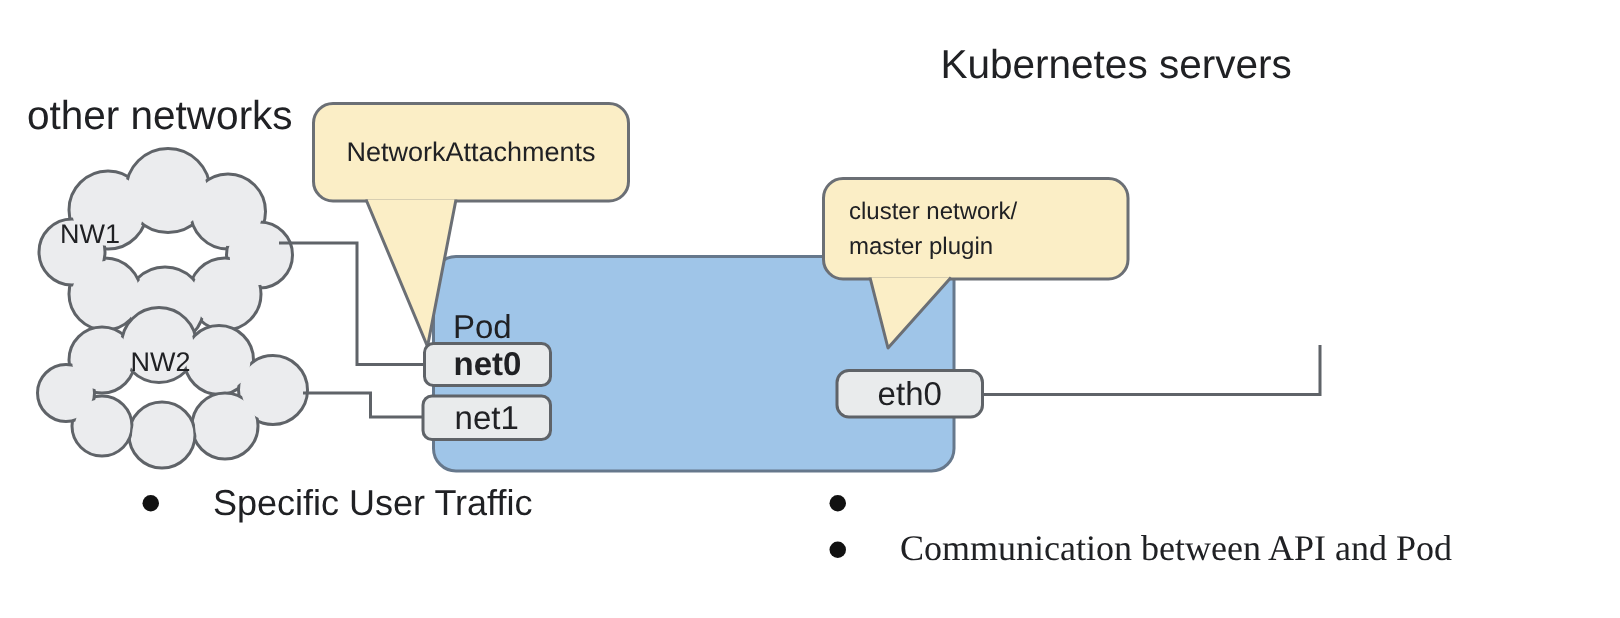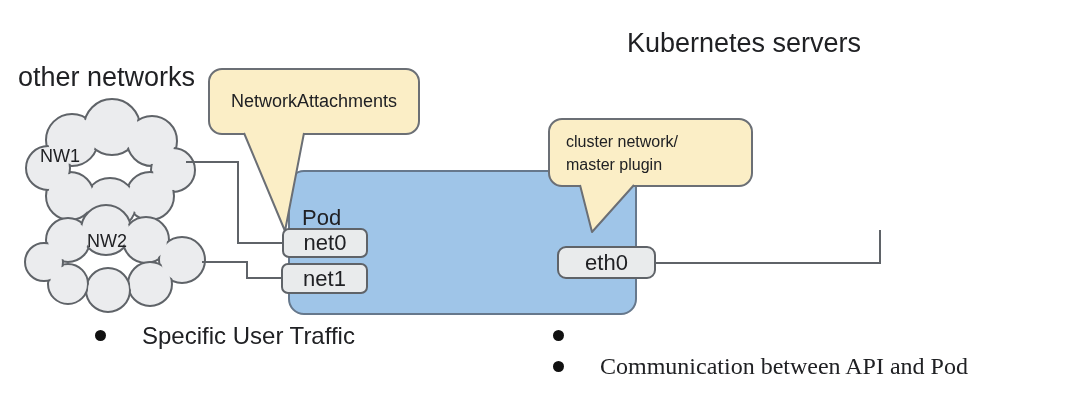--- a/index.html
+++ b/index.html
@@ -98,21 +98,21 @@
   </div>
   <div class="abs callout callout1">
     <span>NetworkAttachments</span>
   </div>
 
   <svg class="layer" width="1080" height="412" viewBox="0 0 1080 412" style="pointer-events:none;">
     <path class="tail" d="M 244 133 L 285 231 L 304 133"></path>
     <path class="tail" d="M 580 185 L 592 232 L 634 185"></path>
   </svg>
 
-  <div class="abs ifbox" style="left:282px;top:228px;width:86px;height:30px;">
+  <div class="abs ifbox" style="left:282px;top:228px;width:86px;height:30px;font-weight:bold;">
     <span>net0</span>
   </div>
   <div class="abs ifbox" style="left:281px;top:263px;width:87px;height:31px;align-items:center;">
     <span>net1</span>
   </div>
   <div class="abs ifbox" style="left:557px;top:246px;width:99px;height:33px;border-radius:9px;">
     <span>eth0</span>
   </div>
 
   <div class="abs heading" style="left:18px;top:62px;">other networks</div>

